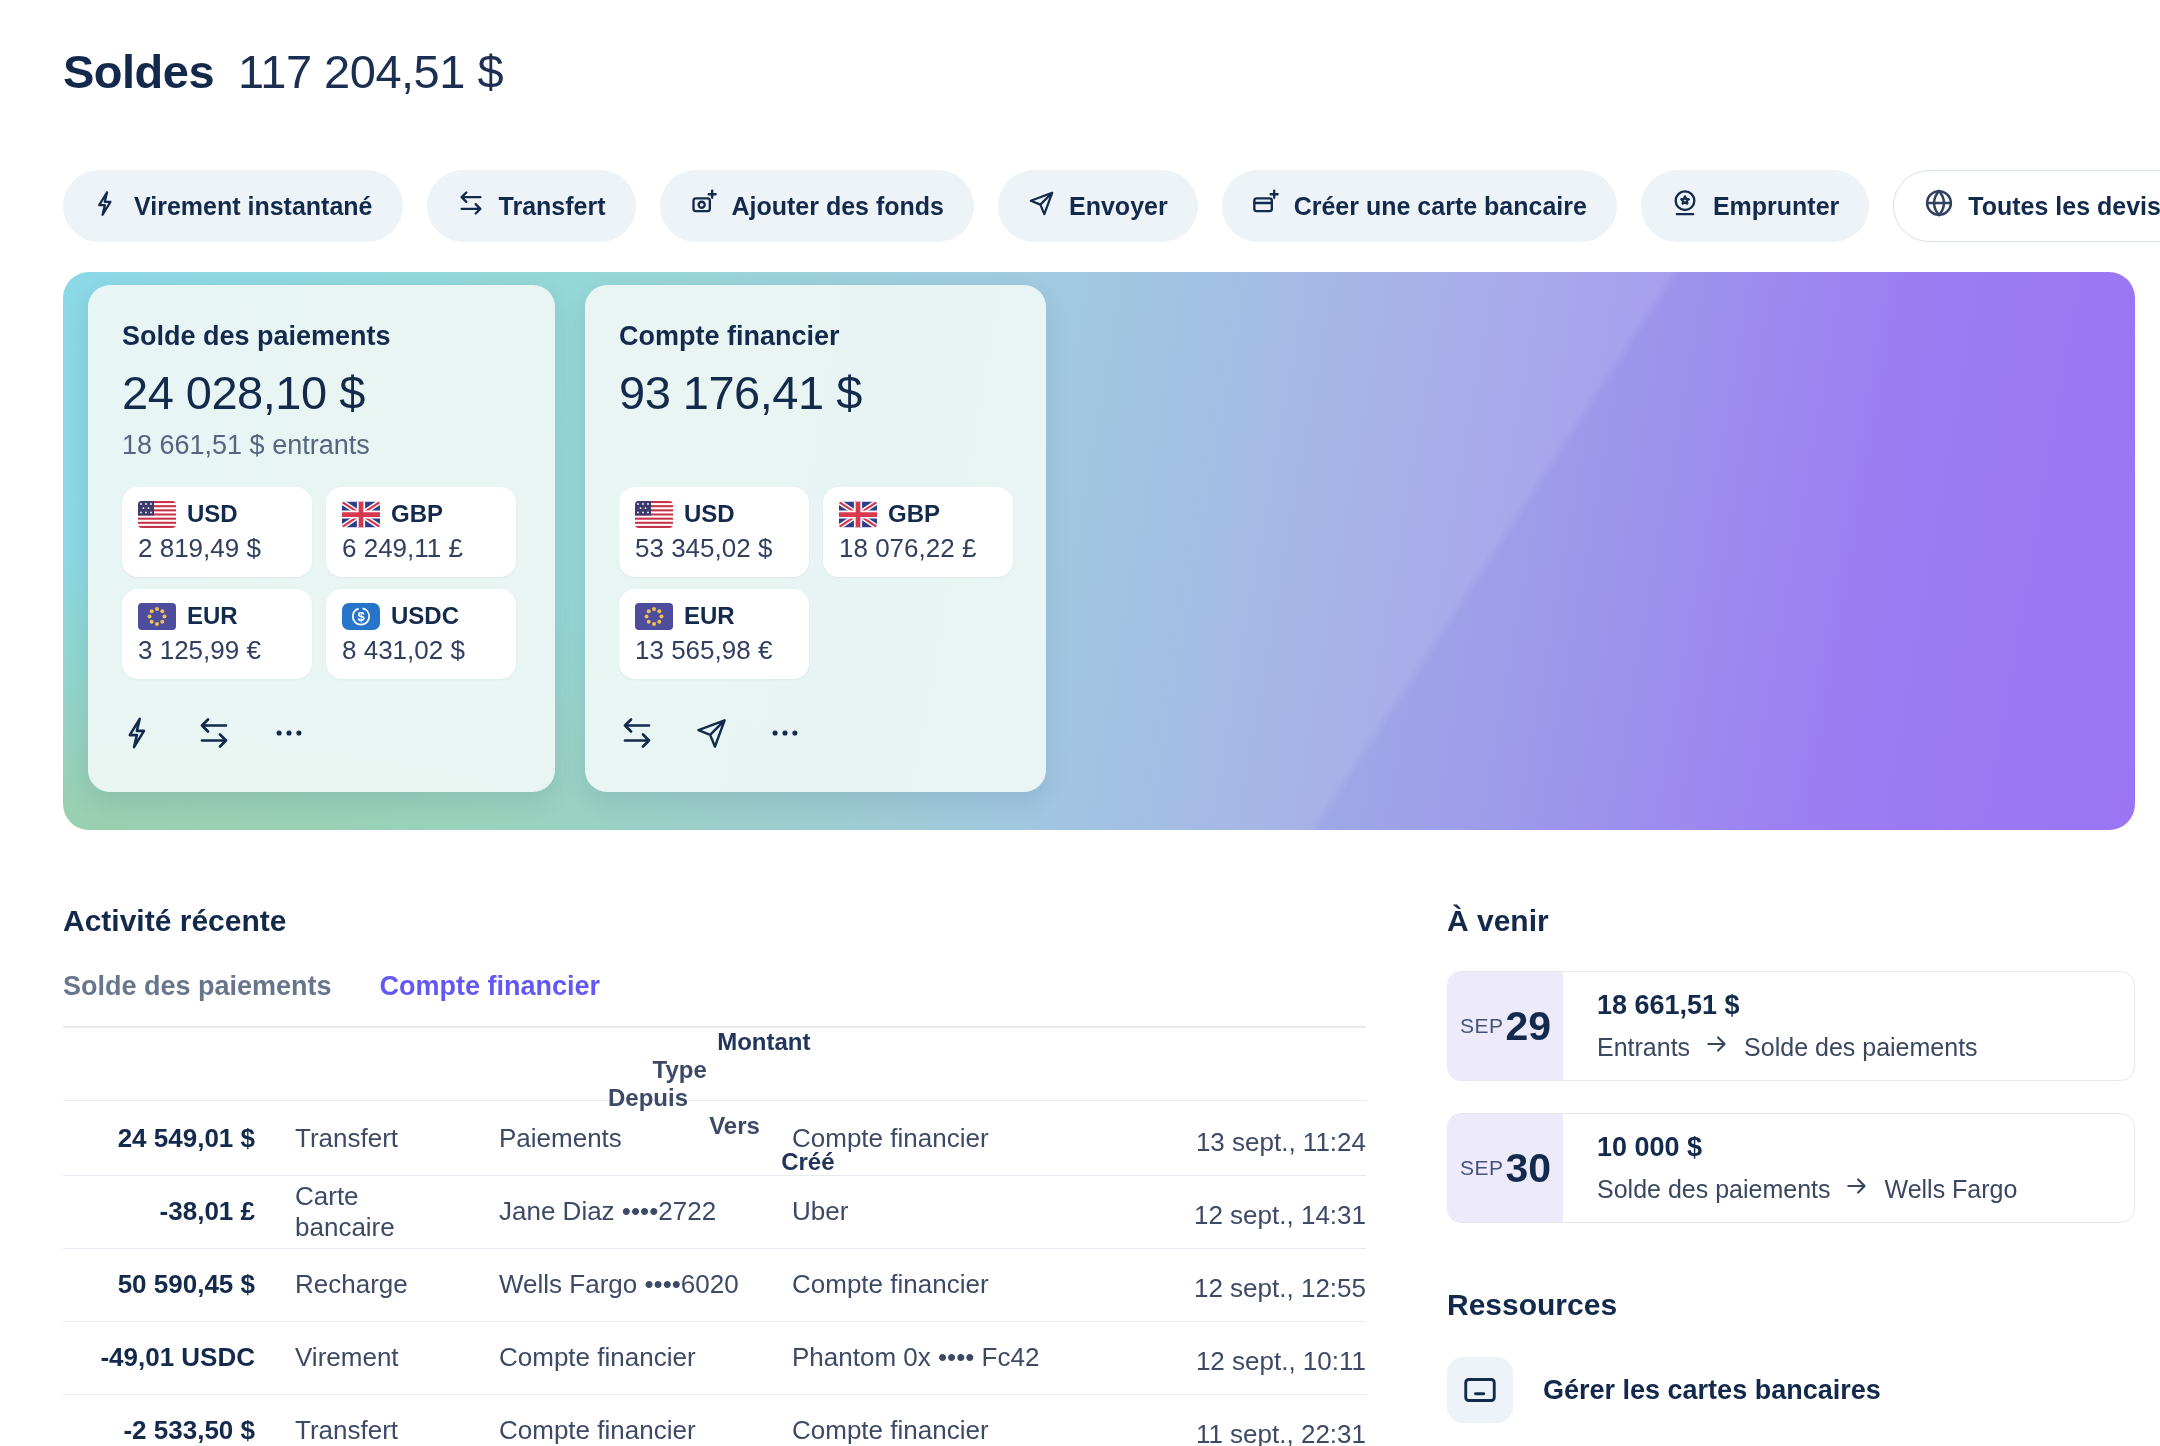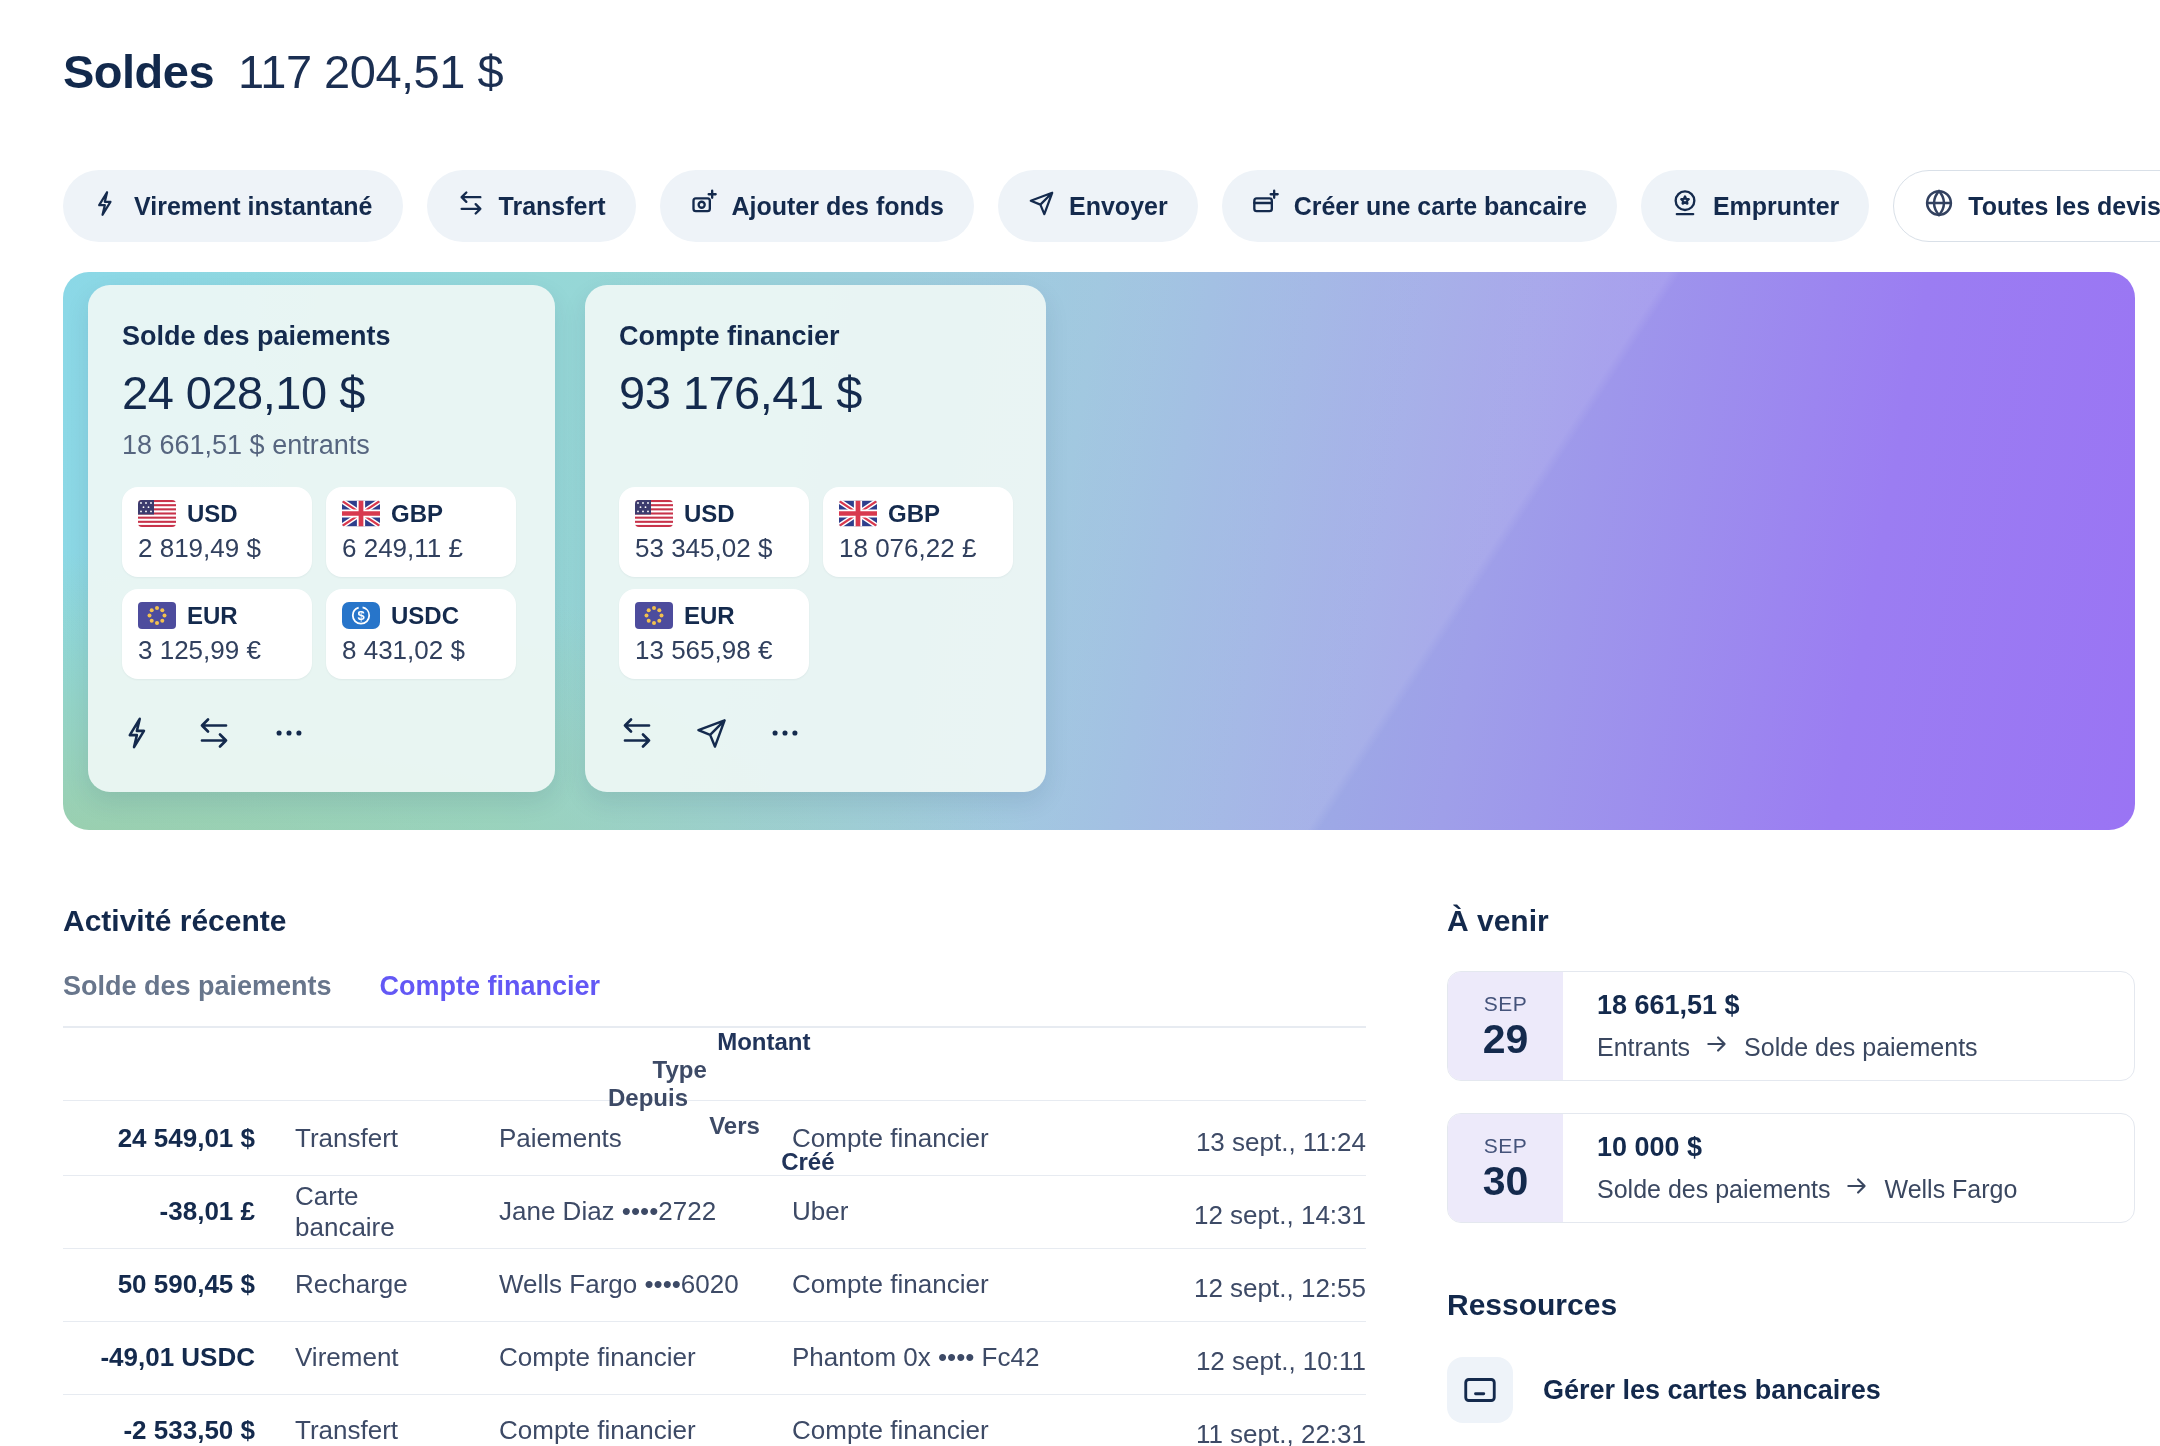--- a/index.html
+++ b/index.html
@@ -30,21 +30,21 @@
   .bal-card { position:absolute; top:13px; width:467px; height:507px; border-radius:22px;
               background:rgba(237,246,244,0.94); box-shadow:0 10px 24px rgba(20,40,80,0.10);
               padding:34px; display:flex; flex-direction:column; }
   .bal-card.first { left:25px; }
   .bal-card.second { left:522px; width:461px; }
   .bal-title { font-size:27px; font-weight:700; color:#142a4d; line-height:34px; }
   .bal-amount { margin-top:14px; font-size:47px; font-weight:400; letter-spacing:-0.5px; color:#142a4d; line-height:52px; }
   .bal-sub { margin-top:10px; font-size:27px; font-weight:400; color:#56657f; line-height:32px; min-height:32px; }
   .chips { margin-top:26px; display:grid; grid-template-columns:190px 190px; gap:12px 14px; }
   .chip { background:#ffffff; border-radius:16px; padding:13px 16px; box-shadow:0 1px 2px rgba(10,30,60,0.05); }
-  .chip-top { display:flex; align-items:flex-start; gap:11px; }
+  .chip-top { display:flex; align-items:flex-end; gap:11px; }
   .chip-code { font-size:24px; font-weight:700; color:#142a4d; }
   .chip-amt { margin-top:5px; font-size:26px; font-weight:400; color:#31405e; white-space:nowrap; }
   .flag { width:38px; height:27px; border-radius:4px; overflow:hidden; flex:none; position:relative;
           box-shadow:inset 0 0 0 1px rgba(0,0,0,0.06); }
   .flag svg { display:block; }
   .card-foot { margin-top:auto; display:flex; align-items:center; gap:40px; padding-bottom:4px; }
   .icon-btn { background:none; border:none; cursor:pointer; padding:0; display:flex; align-items:center; }
 
   
   .activity { position:absolute; left:63px; top:903px; width:1303px; }
@@ -62,21 +62,21 @@
   .c-from   { width:253px; margin-left:40px; color:#3d4a66; white-space:nowrap; }
   .c-to     { flex:1; margin-left:40px; color:#3d4a66; white-space:nowrap; }
   .c-date   { width:240px; text-align:right; color:#3d4a66; white-space:nowrap;margin-top:8px; }
   .thead .c-amount, .thead .c-date { font-weight:700; color:#21345a; }
 
   
   .rightcol { position:absolute; left:1447px; top:903px; width:688px; }
   .up-card { margin-top:32px; display:flex; border:1.5px solid #e4e8ef; border-radius:14px; background:#fff;
              height:110px; overflow:hidden; }
   .up-card + .up-card { margin-top:32px; }
-  .up-date { width:115px; flex:none; background:#edeafa; display:flex; flex-direction:column; align-items:center; justify-content:center; gap:2px; }
+  .up-date { width:115px; flex:none; background:#edeafa; display:flex; flex-direction:row; align-items:center; justify-content:center; gap:2px; }
   .up-month { font-size:21px; font-weight:400; color:#44537a; letter-spacing:0.5px; }
   .up-day { font-size:41px; font-weight:700; color:#142a4d; line-height:42px; }
   .up-body { padding:18px 0 0 34px; }
   .up-amount { font-size:27px; font-weight:700; color:#142a4d; }
   .up-route { margin-top:10px; display:flex; align-items:center; gap:14px; font-size:25px; color:#3a4760; }
 
   .resources { margin-top:64px; }
   .res-item { display:flex; align-items:center; gap:30px; margin-top:34px; cursor:pointer; }
   .res-item:first-of-type { margin-top:36px; }
   .res-tile { width:66px; height:66px; border-radius:16px; background:#eef3f9; display:flex; align-items:center; justify-content:center; flex:none; }

